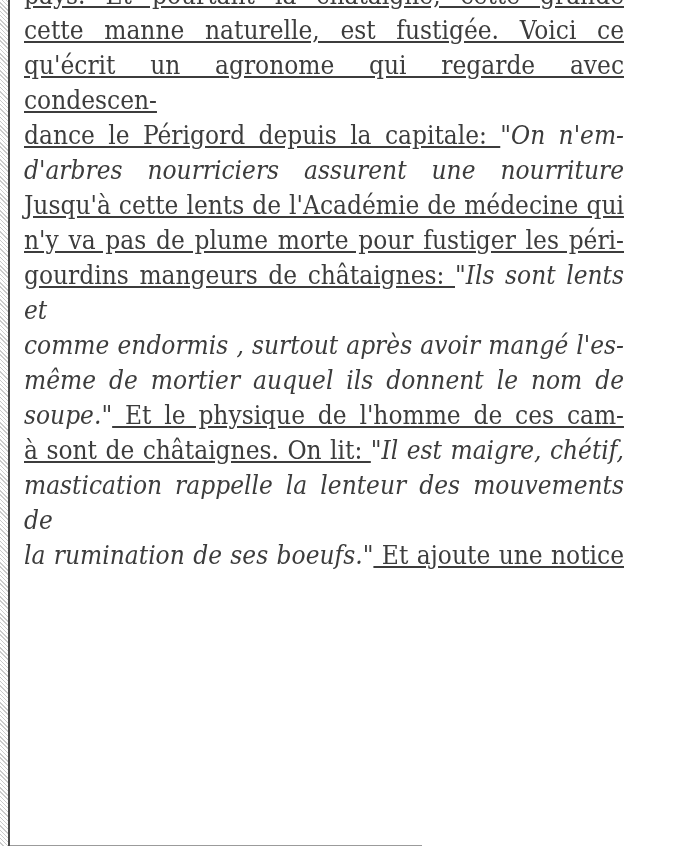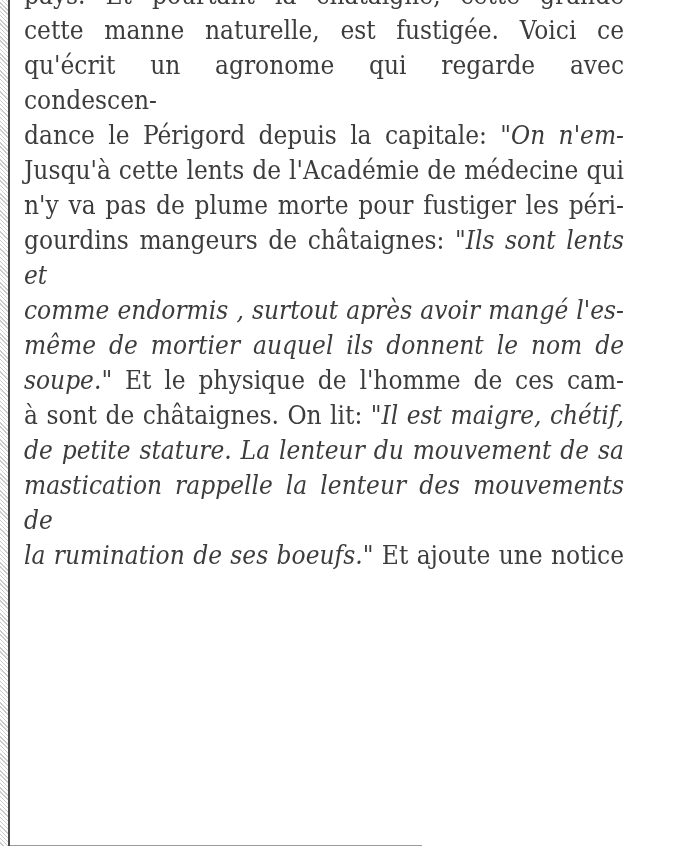--- a/index.html
+++ b/index.html
@@ -36,46 +36,46 @@
   .text-line {
     font-size: 26px;
     line-height: 35px;
     color: #3c3c3c;
     text-align: justify;
     text-align-last: justify;
     font-stretch: condensed;
     white-space: normal;
   }
   .seg-italic { font-style: italic; }
-  .seg-normal { font-style: normal; }
+  .seg-normal { font-style: normal; text-decoration: underline; }
   
   .footer-divider {
     position: absolute;
     left: 10px;
     bottom: 0;
     width: 412px;
     height: 1px;
     background: #9b9b9b;
   }
 </style>
 </head>
 <body>
 
 <div class="page-edge"></div>
 
 <div class="reading-area" id="reading-area">
     <div class="text-line"><span class="seg-normal">pays. Et pourtant la châtaigne, cette grande</span></div>
     <div class="text-line"><span class="seg-normal">cette manne naturelle, est fustigée. Voici ce</span></div>
     <div class="text-line"><span class="seg-normal">qu'écrit un agronome qui regarde avec condescen-</span></div>
     <div class="text-line"><span class="seg-normal">dance le Périgord depuis la capitale: </span><span class="seg-italic">"On n'em-</span></div>
+    <div class="text-line"><span class="seg-italic">d'arbres nourriciers assurent une nourriture</span></div>
     <div class="text-line"><span class="seg-normal">Jusqu'à cette lents de l'Académie de médecine qui</span></div>
     <div class="text-line"><span class="seg-normal">n'y va pas de plume morte pour fustiger les péri-</span></div>
     <div class="text-line"><span class="seg-normal">gourdins mangeurs de châtaignes: </span><span class="seg-italic">"Ils sont lents et</span></div>
     <div class="text-line"><span class="seg-italic">comme endormis , surtout après avoir mangé l'es-</span></div>
     <div class="text-line"><span class="seg-italic">même de mortier auquel ils donnent le nom de</span></div>
     <div class="text-line"><span class="seg-italic">soupe."</span><span class="seg-normal"> Et le physique de l'homme de ces cam-</span></div>
     <div class="text-line"><span class="seg-normal">à sont de châtaignes. On lit: </span><span class="seg-italic">"Il est maigre, chétif,</span></div>
-    <div class="text-line"><span class="seg-italic">de petite stature. La lenteur du mouvement de sa</span></div>
     <div class="text-line"><span class="seg-italic">mastication rappelle la lenteur des mouvements de</span></div>
     <div class="text-line"><span class="seg-italic">la rumination de ses boeufs."</span><span class="seg-normal"> Et ajoute une notice</span></div>
   </div>
 
 <div class="footer-divider"></div>
 
 </body></html>

